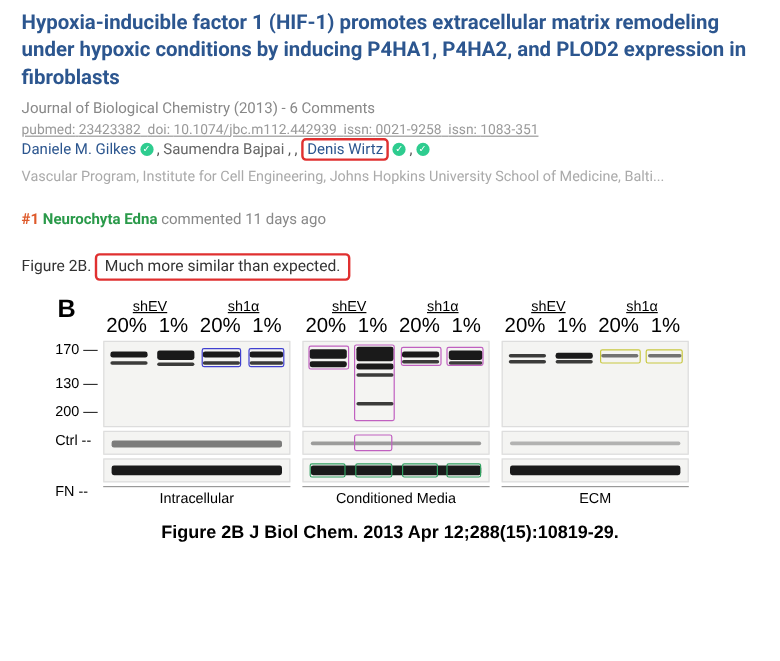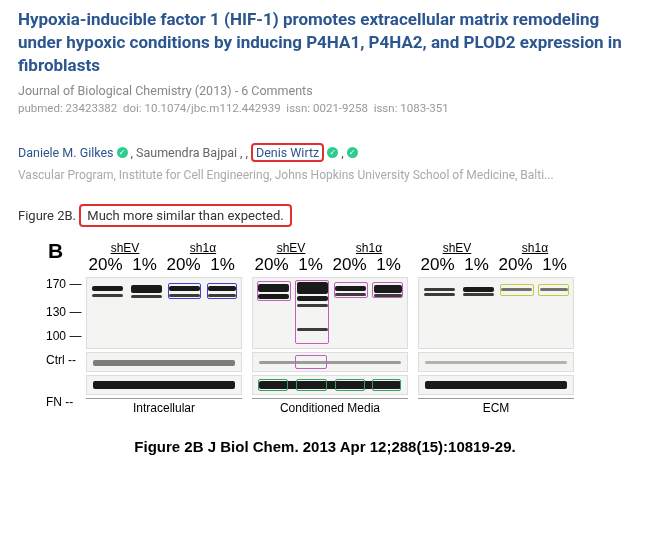--- a/index.html
+++ b/index.html
@@ -20,21 +20,22 @@
   }
   .journal {
     color: #888;
     font-size: 12.5px;
     margin-bottom: 3px;
   }
   .journal .link { color: #888; }
   .ids {
     color: #999;
     font-size: 11.5px;
-    margin-bottom: 28px;
+    margin-bottom: 0;
+    text-decoration: underline;
   }
   .authors {
     font-size: 12.5px;
     color: #555;
     margin-bottom: 6px;
     display: flex;
     flex-wrap: wrap;
     align-items: center;
     gap: 3px;
   }
@@ -145,21 +146,21 @@
     font-size: 11px;
     color:#000;
     font-family: Arial, sans-serif;
   }
   .rcol div { margin-bottom: 4px; }
   .caption {
     text-align: center;
     font-size: 15px;
     font-weight: 700;
     color: #000;
-    margin-top: 20px;
+    margin-top: 10px;
     font-family: Arial, sans-serif;
   }
   a { text-decoration: none; text-align: center; }
 </style>
 </head>
 <body>
 
 <div class="wrap">
   <h1 class="title">Hypoxia-inducible factor 1 (HIF-1) promotes extracellular matrix remodeling under hypoxic conditions by inducing P4HA1, P4HA2, and PLOD2 expression in fibroblasts</h1>
 
@@ -191,34 +192,39 @@
       <span>, </span>
       <span>, </span>
     <span class="redbox"><a class="author-link">Denis Wirtz</a></span>
       <span class="badge">✓</span>
       <span>, </span>
       <span class="badge">✓</span>
   </div>
 
   <div class="affil">Vascular Program, Institute for Cell Engineering, Johns Hopkins University School of Medicine, Balti...</div>
 
+  <div class="comment-hdr">
+    <span class="num">#1</span>
+    <a class="user">Neurochyta Edna</a>
+    <span>commented 11 days ago</span>
+  </div>
 
   <div class="fig-line">
     <span>Figure 2B.</span>
     <span class="redbox" style="padding:2px 6px;">Much more similar than expected.</span>
   </div>
 
   <div class="fig-img">
     <div class="panel-B-label">B</div>
     <div class="blots">
 
       <div class="ycol">
         <div class="mw mw170"><span>170</span> <span>—</span></div>
         <div class="mw mw130"><span>130</span> <span>—</span></div>
-        <div class="mw mw100"><span>100</span> <span>—</span></div>
+        <div class="mw mw100"><span>200</span> <span>—</span></div>
         <div class="mw ctrl">Ctrl --</div>
         <div class="mw fn">FN --</div>
       </div>
 
       <div class="panel">
         <div class="panel-hdr">
             <div class="phalf">shEV</div>
             <div class="phalf">sh1α</div>
           </div>
         <div class="pct-row">

